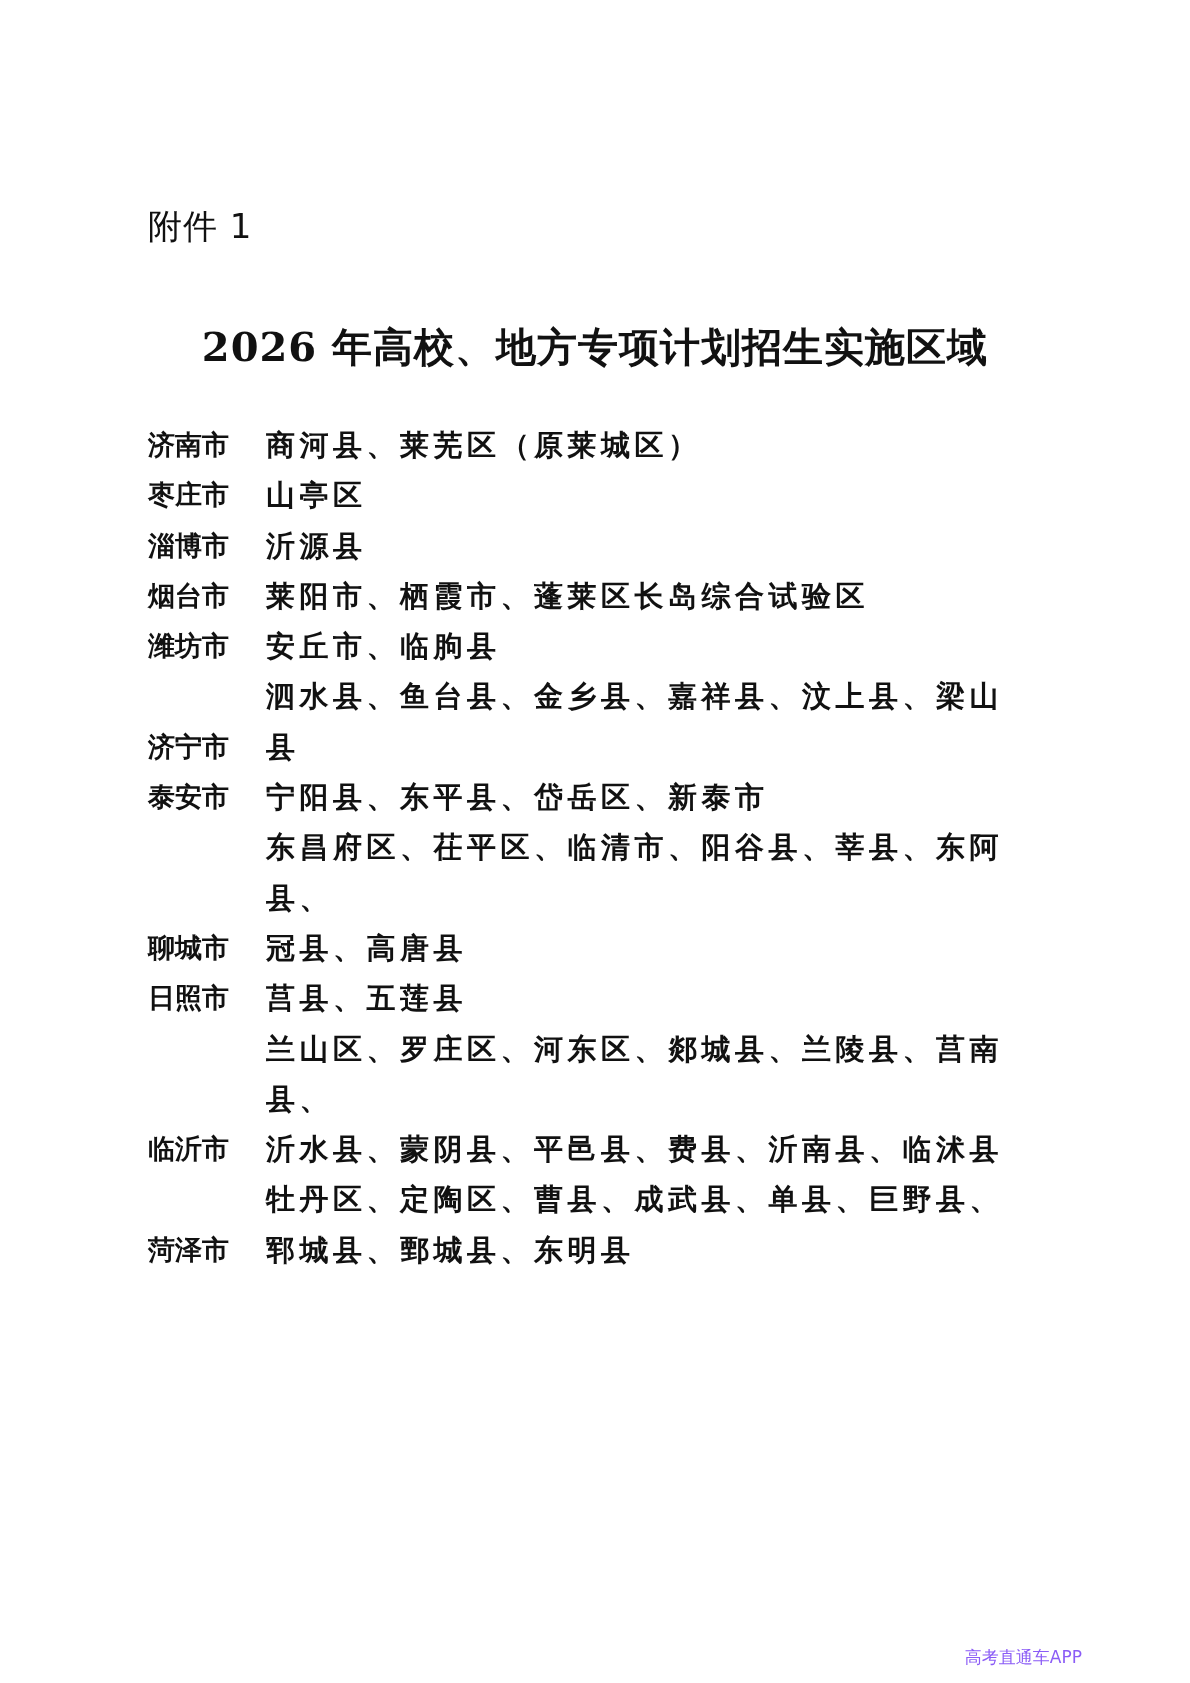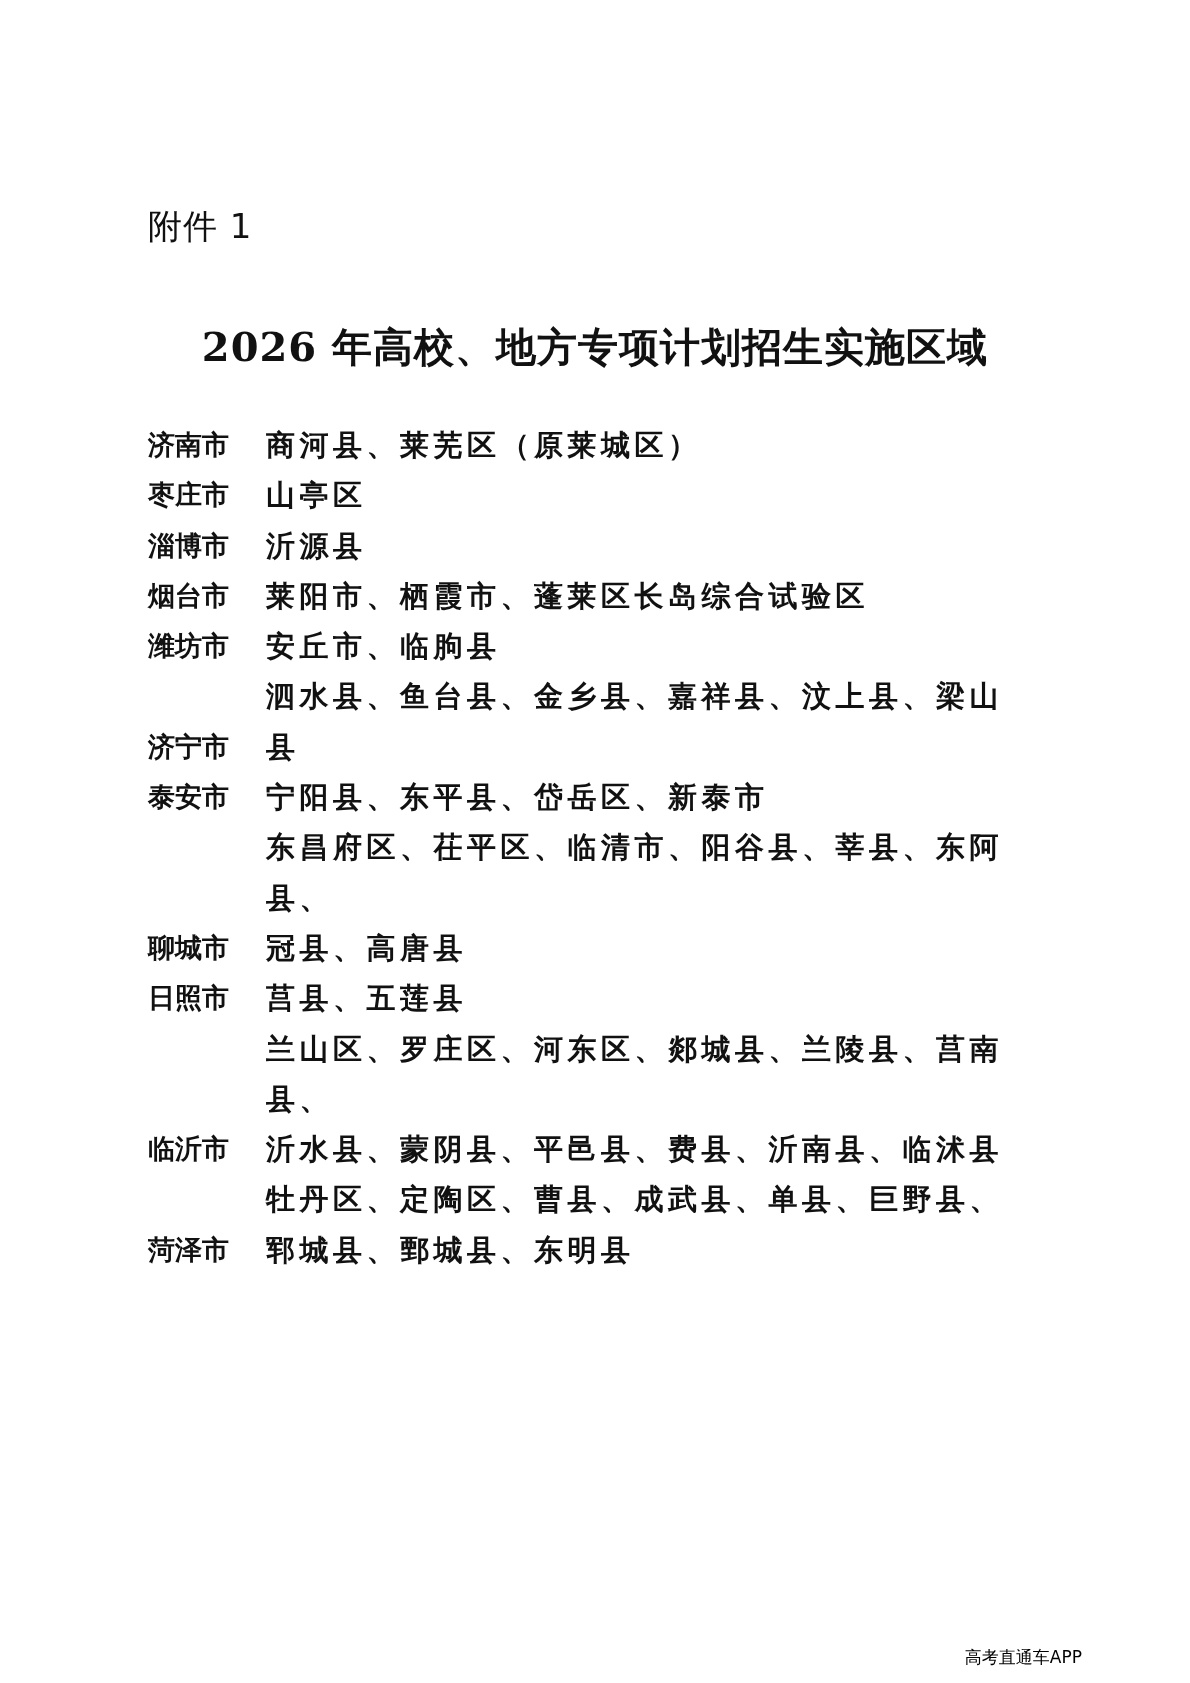--- a/index.html
+++ b/index.html
@@ -59,21 +59,21 @@
       letter-spacing: 4.5px;
       font-family: "DejaVu Serif", "Liberation Serif", serif;
       white-space: pre-line;
       font-weight: bold;
     }
     .watermark {
       position: absolute;
       right: 108px;
       top: 1646px;
       font-size: 17px;
-      color: #000000;
+      color: #8b5cf6;
       font-family: "DejaVu Sans", sans-serif;
     }
   </style>
 </head>
 <body>
 
 <div class="attachment-label">附件 1</div>
 
 <div class="doc-title">2026 年高校、地方专项计划招生实施区域</div>
 

